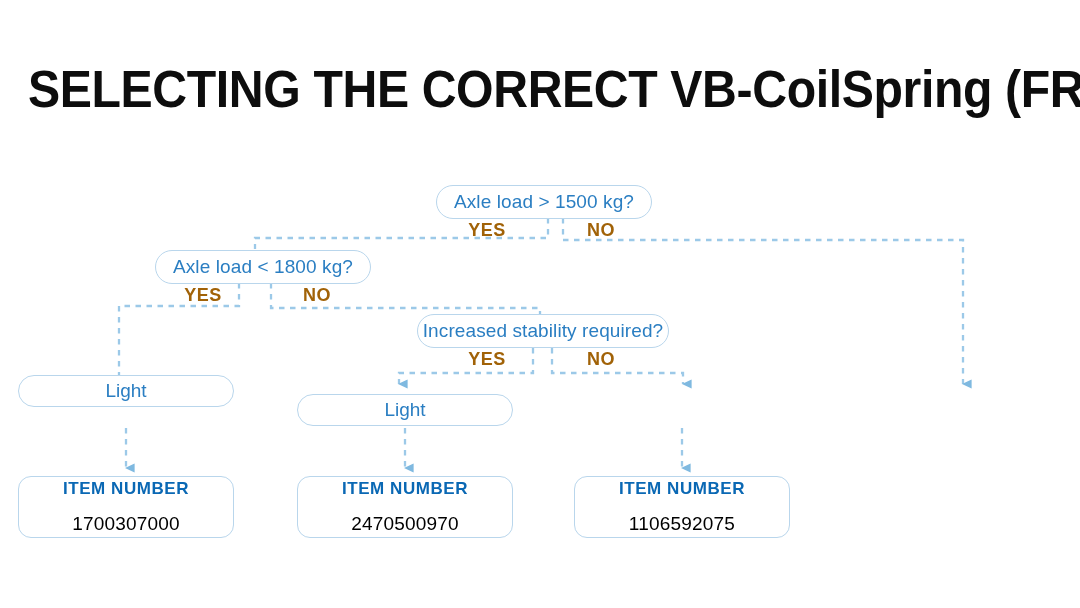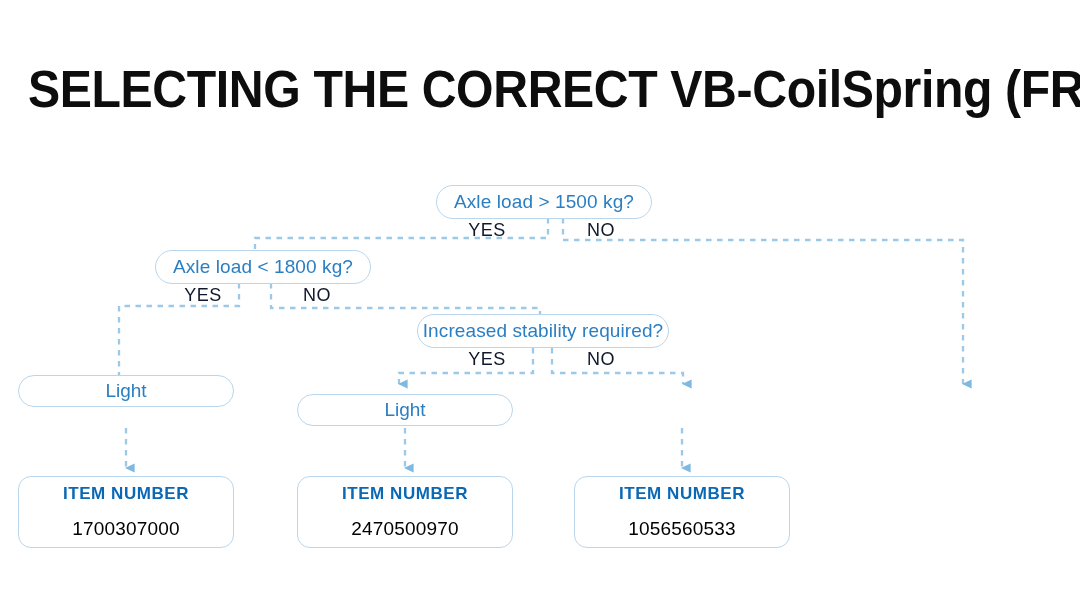--- a/index.html
+++ b/index.html
@@ -88,21 +88,21 @@
   .result {
     height: 32px;
     border-radius: 17px;
   }
   .result .node-label {
     font-size: 19px;
   }
 
   
   .item-box {
-    height: 72px;
+    height: 62px;
     border-radius: 13px;
     gap: 14px;
   }
   .item-title {
     font-family: "Liberation Sans Narrow", "Liberation Sans", sans-serif;
     font-weight: 700;
     font-size: 17px;
     letter-spacing: 0.55px;
     color: #0a68b4;
     white-space: nowrap;
@@ -113,24 +113,24 @@
     font-size: 19px;
     letter-spacing: 0.2px;
     color: #000000;
     white-space: nowrap;
   }
 
   
   .branch-label {
     position: absolute;
     font-family: "Liberation Sans Narrow", "Liberation Sans", sans-serif;
-    font-weight: 400;
+    font-weight: 700;
     font-size: 18px;
     letter-spacing: 0.5px;
-    color: #0f172a;
+    color: #a16207;
     white-space: nowrap;
     text-align: right;
     transform: translateX(-50%);
   }
 </style>
 </head>
 <body>
 
 <div id="page">
 
@@ -203,17 +203,17 @@
       <span class="item-value">1700307000</span>
     </div>
 
     <div class="node item-box" style="left:297px; top:476px; width:216px;">
       <span class="item-title">ITEM NUMBER</span>
       <span class="item-value">2470500970</span>
     </div>
 
     <div class="node item-box" style="left:574px; top:476px; width:216px;">
       <span class="item-title">ITEM NUMBER</span>
-      <span class="item-value">1056560533</span>
+      <span class="item-value">1106592075</span>
     </div>
 
   </div>
 </div>
 
 </body></html>

